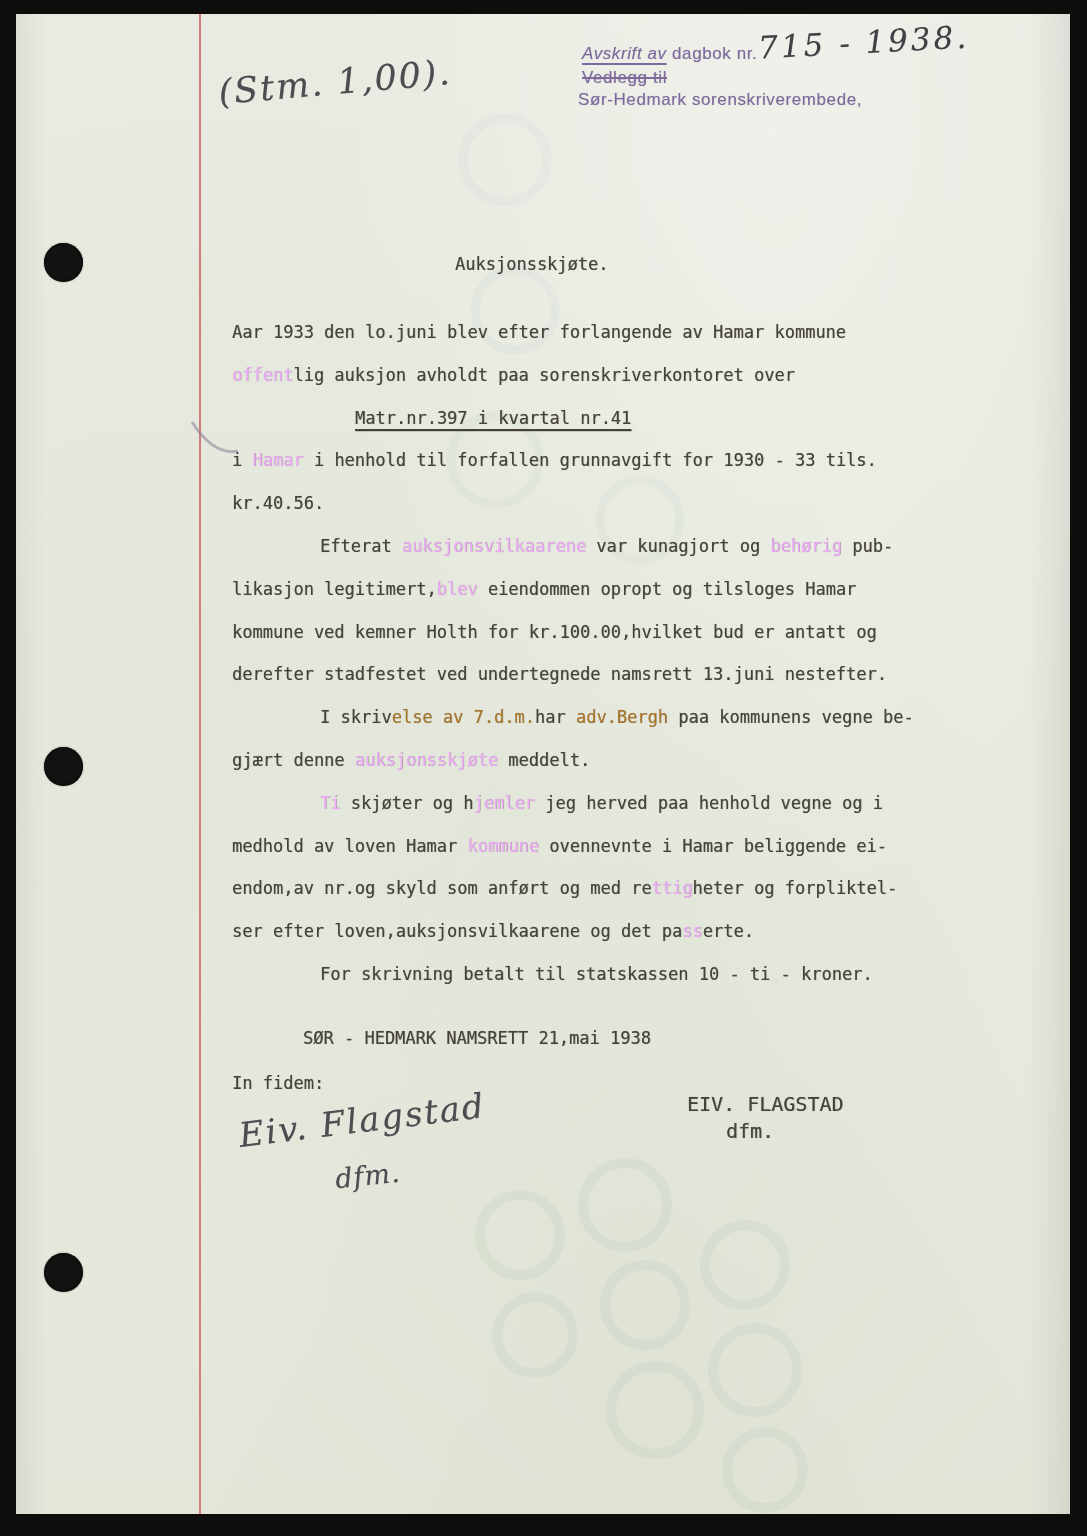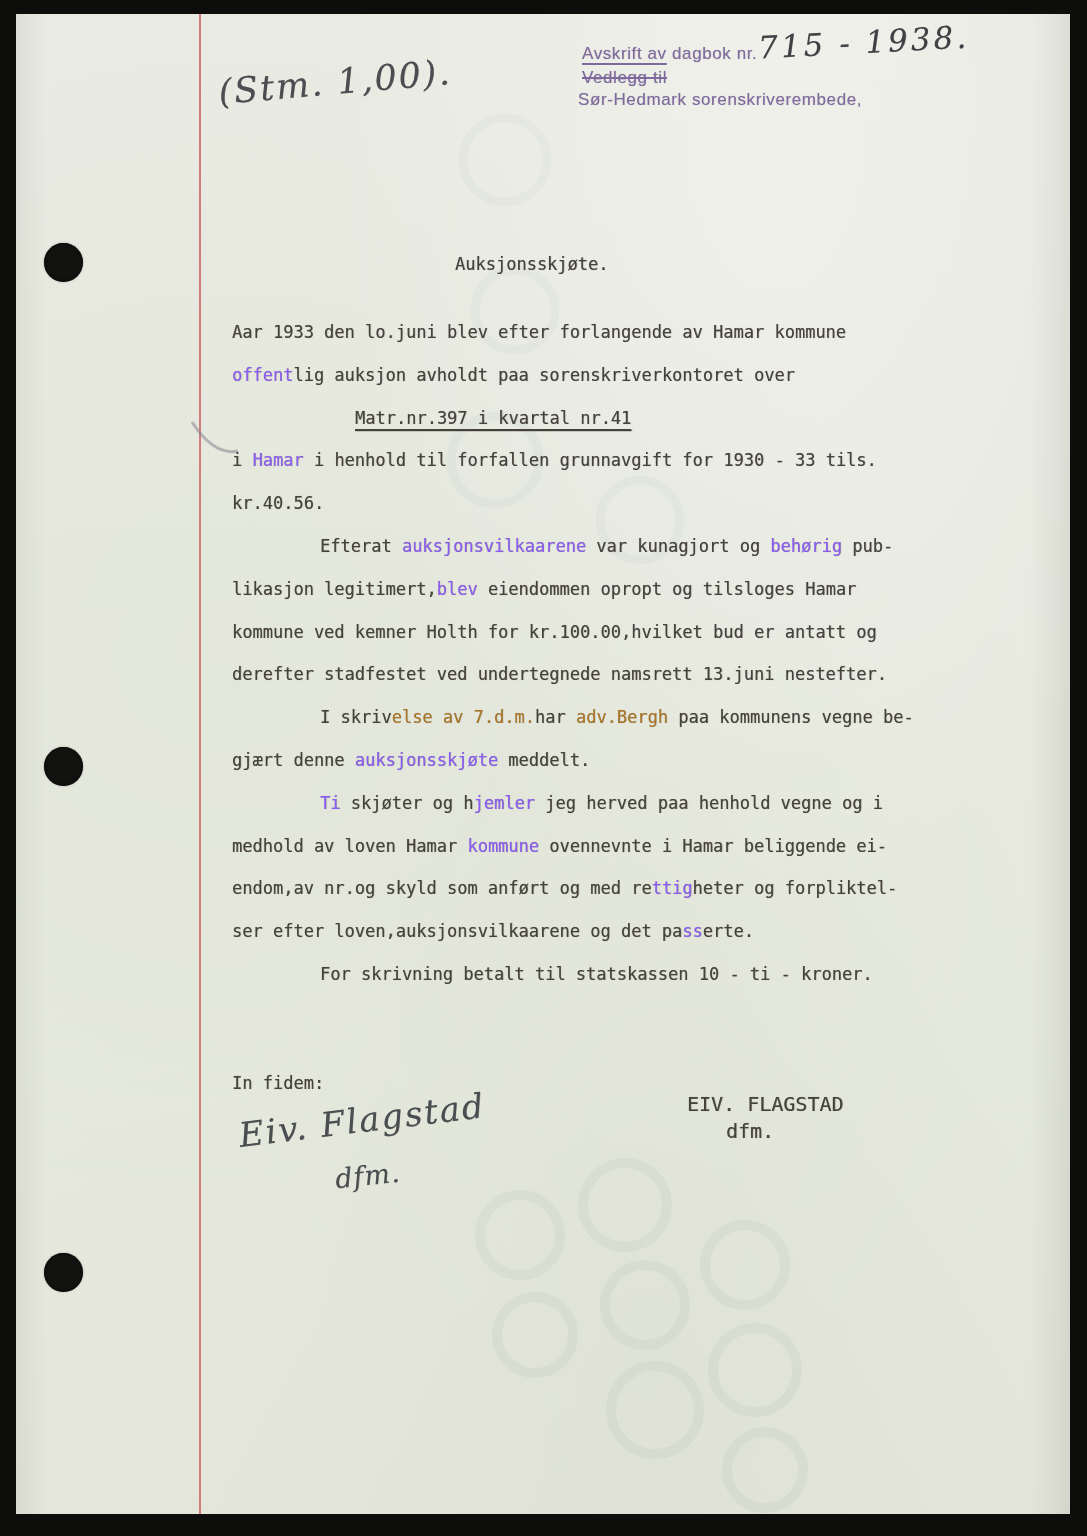--- a/index.html
+++ b/index.html
@@ -32,30 +32,30 @@
   
   .typed{
     font-family:"DejaVu Sans Mono","Liberation Mono",monospace;
     font-size:17px;color:#45423c;
     text-shadow:0.4px 0.4px 0.7px rgba(72,62,56,0.55);
   }
   .abs{position:absolute;white-space:pre;}
   .body-text{position:absolute;left:232px;top:311px;}
   .line{white-space:pre;line-height:42.8px;height:42.8px;}
   .seg{}
-  .purple{color:#8b5cf6;}
+  .purple{color:#f0abfc;}
   .faded{color:#a16207;opacity:.85;}
   .u{text-decoration:underline;text-underline-offset:5px;text-decoration-thickness:1.5px;margin-top:23px;}
   
   .stamp{
     font-family:"Liberation Sans","DejaVu Sans",sans-serif;
     font-size:17px;letter-spacing:.6px;color:#7e6a9c;
     text-shadow:0 0 1px rgba(126,106,156,0.5);
   }
-  .underlined{text-decoration:underline;text-underline-offset:4px;text-decoration-thickness:2px;}
+  .underlined{text-decoration:underline;text-underline-offset:4px;text-decoration-thickness:2px;font-style:italic;}
   .struck{text-decoration:line-through;text-decoration-thickness:2px;}
   
   .handwriting{
     font-family:"DejaVu Serif","Liberation Serif",serif;
     font-style:italic;color:#4b4d50;
     text-shadow:0.3px 0.3px 0.5px rgba(60,60,65,0.4);
   }
   .hw-note{font-size:35px;transform:rotate(-5deg);letter-spacing:2px;}
   .hw-number{font-size:31px;transform:rotate(-3deg);letter-spacing:3px;color:#3f4145;}
   .hw-sig{font-size:34px;transform:rotate(-7deg);letter-spacing:2px;}
@@ -113,20 +113,21 @@
       <div class="line"><span class="seg">derefter stadfestet ved undertegnede namsrett 13.juni nestefter.</span></div>
       <div class="line" style="padding-left: 88px;"><span class="seg">I skriv</span><span class="seg faded">else av 7.d.m.</span><span class="seg">har </span><span class="seg faded">adv.Bergh</span><span class="seg"> paa kommunens vegne be-</span></div>
       <div class="line"><span class="seg">gjært denne </span><span class="seg purple">auksjonsskjøte</span><span class="seg"> meddelt.</span></div>
       <div class="line" style="padding-left: 88px;"><span class="seg purple">Ti</span><span class="seg"> skjøter og h</span><span class="seg purple">jemler</span><span class="seg"> jeg herved paa henhold vegne og i</span></div>
       <div class="line"><span class="seg">medhold av loven Hamar </span><span class="seg purple">kommune</span><span class="seg"> ovennevnte i Hamar beliggende ei-</span></div>
       <div class="line"><span class="seg">endom,av nr.og skyld som anført og med re</span><span class="seg purple">ttig</span><span class="seg">heter og forpliktel-</span></div>
       <div class="line"><span class="seg">ser efter loven,auksjonsvilkaarene og det pa</span><span class="seg purple">ss</span><span class="seg">erte.</span></div>
       <div class="line" style="padding-left: 88px;"><span class="seg">For skrivning betalt til statskassen 10 - ti - kroner.</span></div>
     </div>
 
+  <div class="abs typed" style="left:303px;top:1028px;">SØR - HEDMARK NAMSRETT 21,mai 1938</div>
 
   <div class="abs typed" style="left:232px;top:1073px;">In fidem:</div>
 
   <div class="abs handwriting hw-sig" style="left:238px;top:1100px;">Eiv. Flagstad</div>
   <div class="abs handwriting hw-sig-sub" style="left:335px;top:1160px;">dfm.</div>
 
   <div class="abs typed" style="left:687px;top:1092px;font-size:20px;">EIV. FLAGSTAD</div>
   <div class="abs typed" style="left:726px;top:1119px;font-size:20px;">dfm.</div>
 </div>
 

